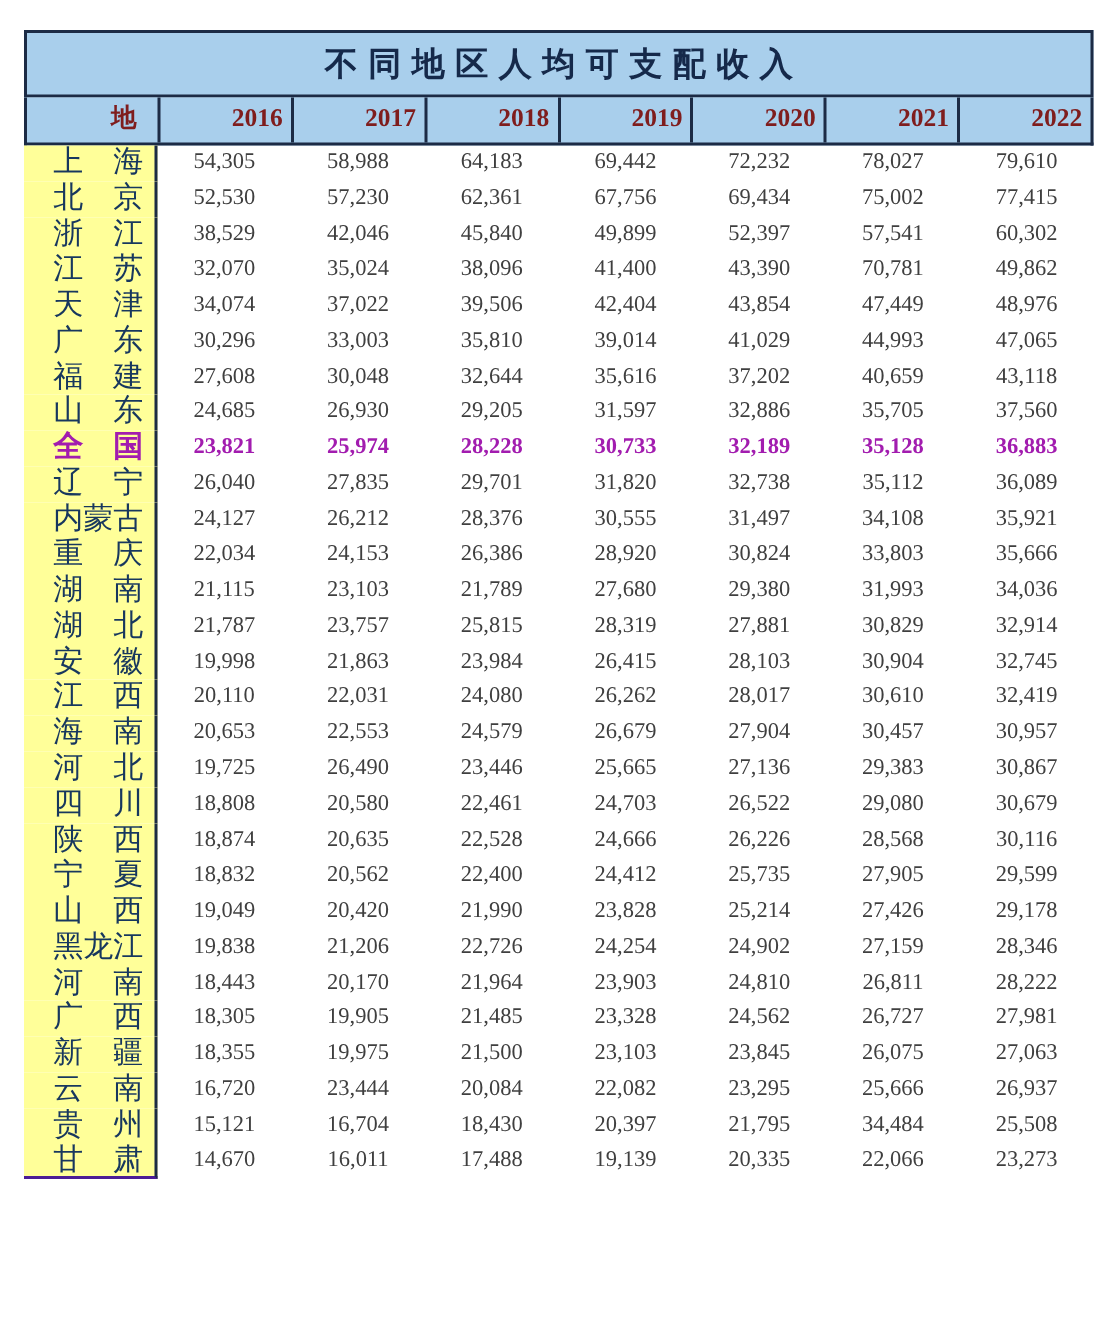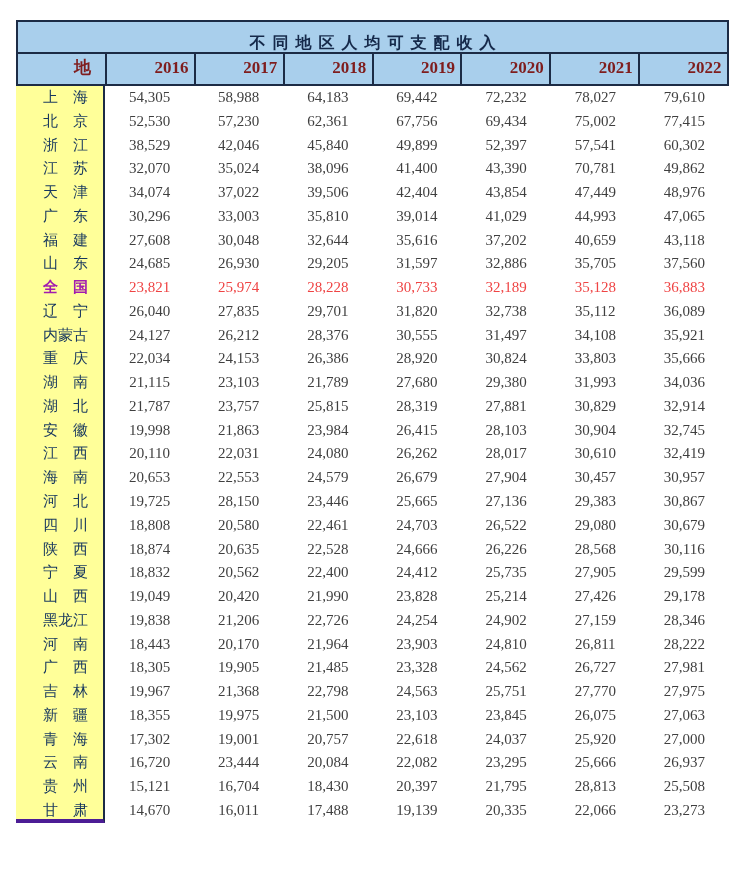--- a/index.html
+++ b/index.html
@@ -12,25 +12,25 @@
     overflow: hidden;
     font-family: "Liberation Serif", "DejaVu Serif", serif;
   }
   .income-table {
     position: absolute;
     left: 16px;
     top: 20px;
     width: 713px;
   }
   .title-block {
-    height: 34px;
+    height: 45px;
     background: #a9cfec;
     border: 2px solid #1c2b45;
     color: #15294a;
-    font-size: 16px;
+    font-size: 22px;
     font-weight: bold;
     text-align: center;
     line-height: 41px;
     letter-spacing: 7px;
     padding-left: 7px; 
   }
   .header-row {
     display: flex;
     background: #a9cfec;
     border: 2px solid #1c2b45;
@@ -55,39 +55,39 @@
   .table-body { width: 713px; }
   .table-row {
     display: flex;
     height: 23.78px;
   }
   .region-cell {
     width: 89px;
     background: #ffff99;
     border-right: 2px solid #1c2b45;
     color: #17375e;
-    font-size: 15px;
+    font-size: 20px;
     text-align: center;
     line-height: 23.78px;
     overflow: hidden;
     padding-left: 12px;
   }
   .table-row:last-child .region-cell {
-    border-bottom: 4px solid #4c1d95;
+    border-bottom: 2px solid #4c1d95;
   }
   .value-cell {
     flex: 1;
     text-align: center;
     font-size: 15px;
     color: #3f3f3f;
     line-height: 23.78px;
   }
   .table-row.bold-row .value-cell {
-    color: #ef4444;
-    font-weight: normal;
+    color: #a21caf;
+    font-weight: bold;
   }
   .table-row.bold-row .region-cell {
     font-weight: bold;
     color: #a21caf;
   }
 </style>
 </head>
 <body>
 
 <div class="page">
@@ -272,21 +272,21 @@
           <div class="value-cell">22,553</div>
           <div class="value-cell">24,579</div>
           <div class="value-cell">26,679</div>
           <div class="value-cell">27,904</div>
           <div class="value-cell">30,457</div>
           <div class="value-cell">30,957</div>
         </div>
         <div class="table-row">
           <div class="region-cell">河　北</div>
           <div class="value-cell">19,725</div>
-          <div class="value-cell">28,150</div>
+          <div class="value-cell">26,490</div>
           <div class="value-cell">23,446</div>
           <div class="value-cell">25,665</div>
           <div class="value-cell">27,136</div>
           <div class="value-cell">29,383</div>
           <div class="value-cell">30,867</div>
         </div>
         <div class="table-row">
           <div class="region-cell">四　川</div>
           <div class="value-cell">18,808</div>
           <div class="value-cell">20,580</div>
@@ -350,67 +350,47 @@
           <div class="region-cell">广　西</div>
           <div class="value-cell">18,305</div>
           <div class="value-cell">19,905</div>
           <div class="value-cell">21,485</div>
           <div class="value-cell">23,328</div>
           <div class="value-cell">24,562</div>
           <div class="value-cell">26,727</div>
           <div class="value-cell">27,981</div>
         </div>
         <div class="table-row">
-          <div class="region-cell">吉　林</div>
-          <div class="value-cell">19,967</div>
-          <div class="value-cell">21,368</div>
-          <div class="value-cell">22,798</div>
-          <div class="value-cell">24,563</div>
-          <div class="value-cell">25,751</div>
-          <div class="value-cell">27,770</div>
-          <div class="value-cell">27,975</div>
-        </div>
-        <div class="table-row">
           <div class="region-cell">新　疆</div>
           <div class="value-cell">18,355</div>
           <div class="value-cell">19,975</div>
           <div class="value-cell">21,500</div>
           <div class="value-cell">23,103</div>
           <div class="value-cell">23,845</div>
           <div class="value-cell">26,075</div>
           <div class="value-cell">27,063</div>
         </div>
         <div class="table-row">
-          <div class="region-cell">青　海</div>
-          <div class="value-cell">17,302</div>
-          <div class="value-cell">19,001</div>
-          <div class="value-cell">20,757</div>
-          <div class="value-cell">22,618</div>
-          <div class="value-cell">24,037</div>
-          <div class="value-cell">25,920</div>
-          <div class="value-cell">27,000</div>
-        </div>
-        <div class="table-row">
           <div class="region-cell">云　南</div>
           <div class="value-cell">16,720</div>
           <div class="value-cell">23,444</div>
           <div class="value-cell">20,084</div>
           <div class="value-cell">22,082</div>
           <div class="value-cell">23,295</div>
           <div class="value-cell">25,666</div>
           <div class="value-cell">26,937</div>
         </div>
         <div class="table-row">
           <div class="region-cell">贵　州</div>
           <div class="value-cell">15,121</div>
           <div class="value-cell">16,704</div>
           <div class="value-cell">18,430</div>
           <div class="value-cell">20,397</div>
           <div class="value-cell">21,795</div>
-          <div class="value-cell">28,813</div>
+          <div class="value-cell">34,484</div>
           <div class="value-cell">25,508</div>
         </div>
         <div class="table-row">
           <div class="region-cell">甘　肃</div>
           <div class="value-cell">14,670</div>
           <div class="value-cell">16,011</div>
           <div class="value-cell">17,488</div>
           <div class="value-cell">19,139</div>
           <div class="value-cell">20,335</div>
           <div class="value-cell">22,066</div>

